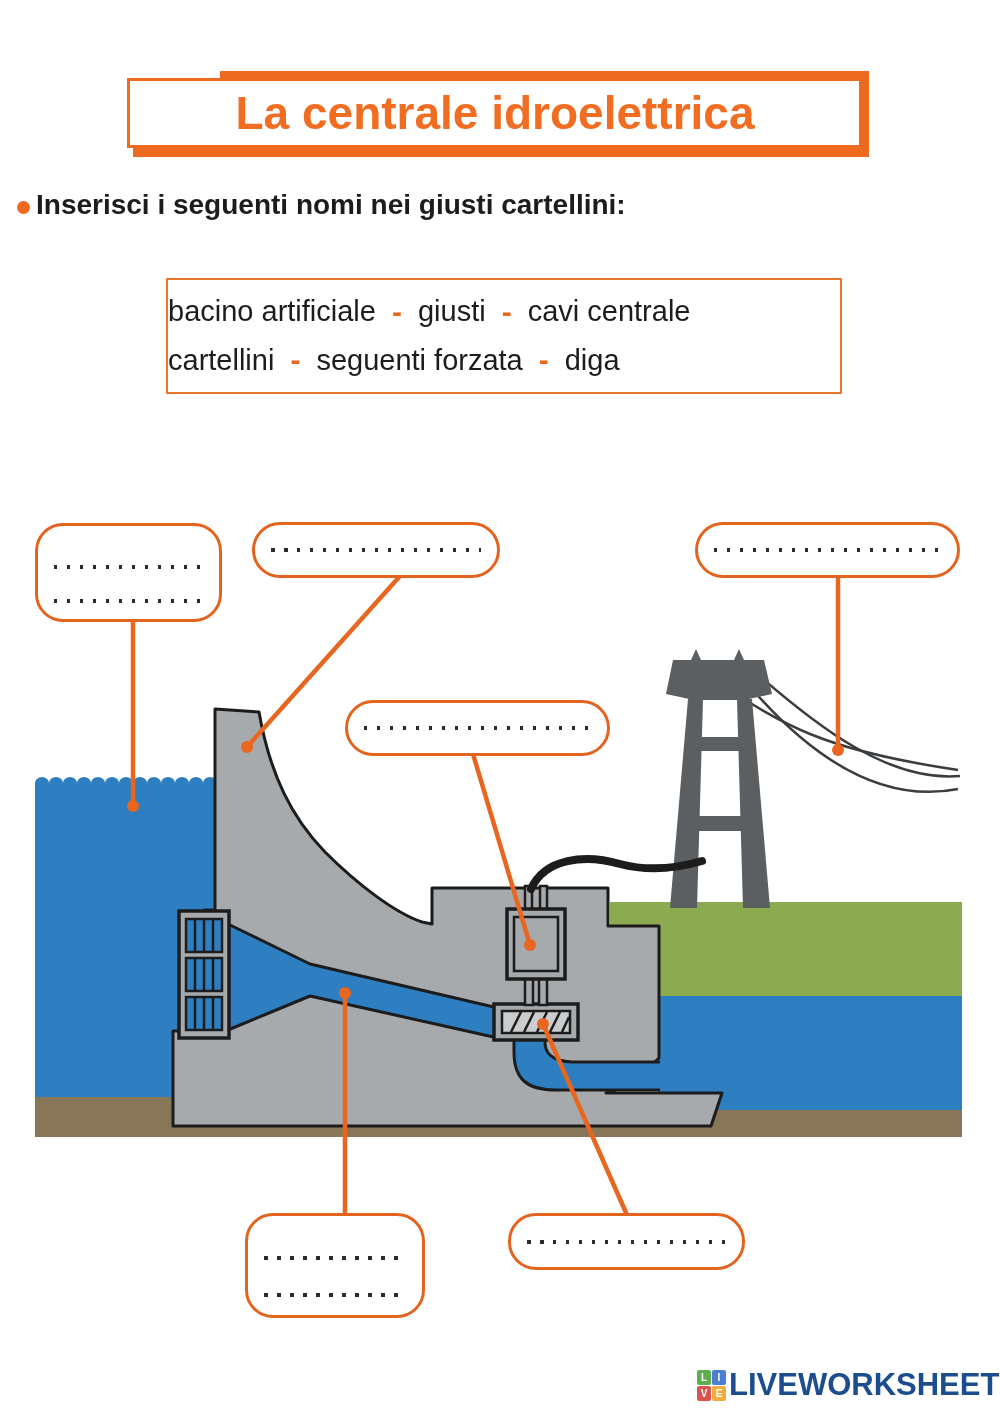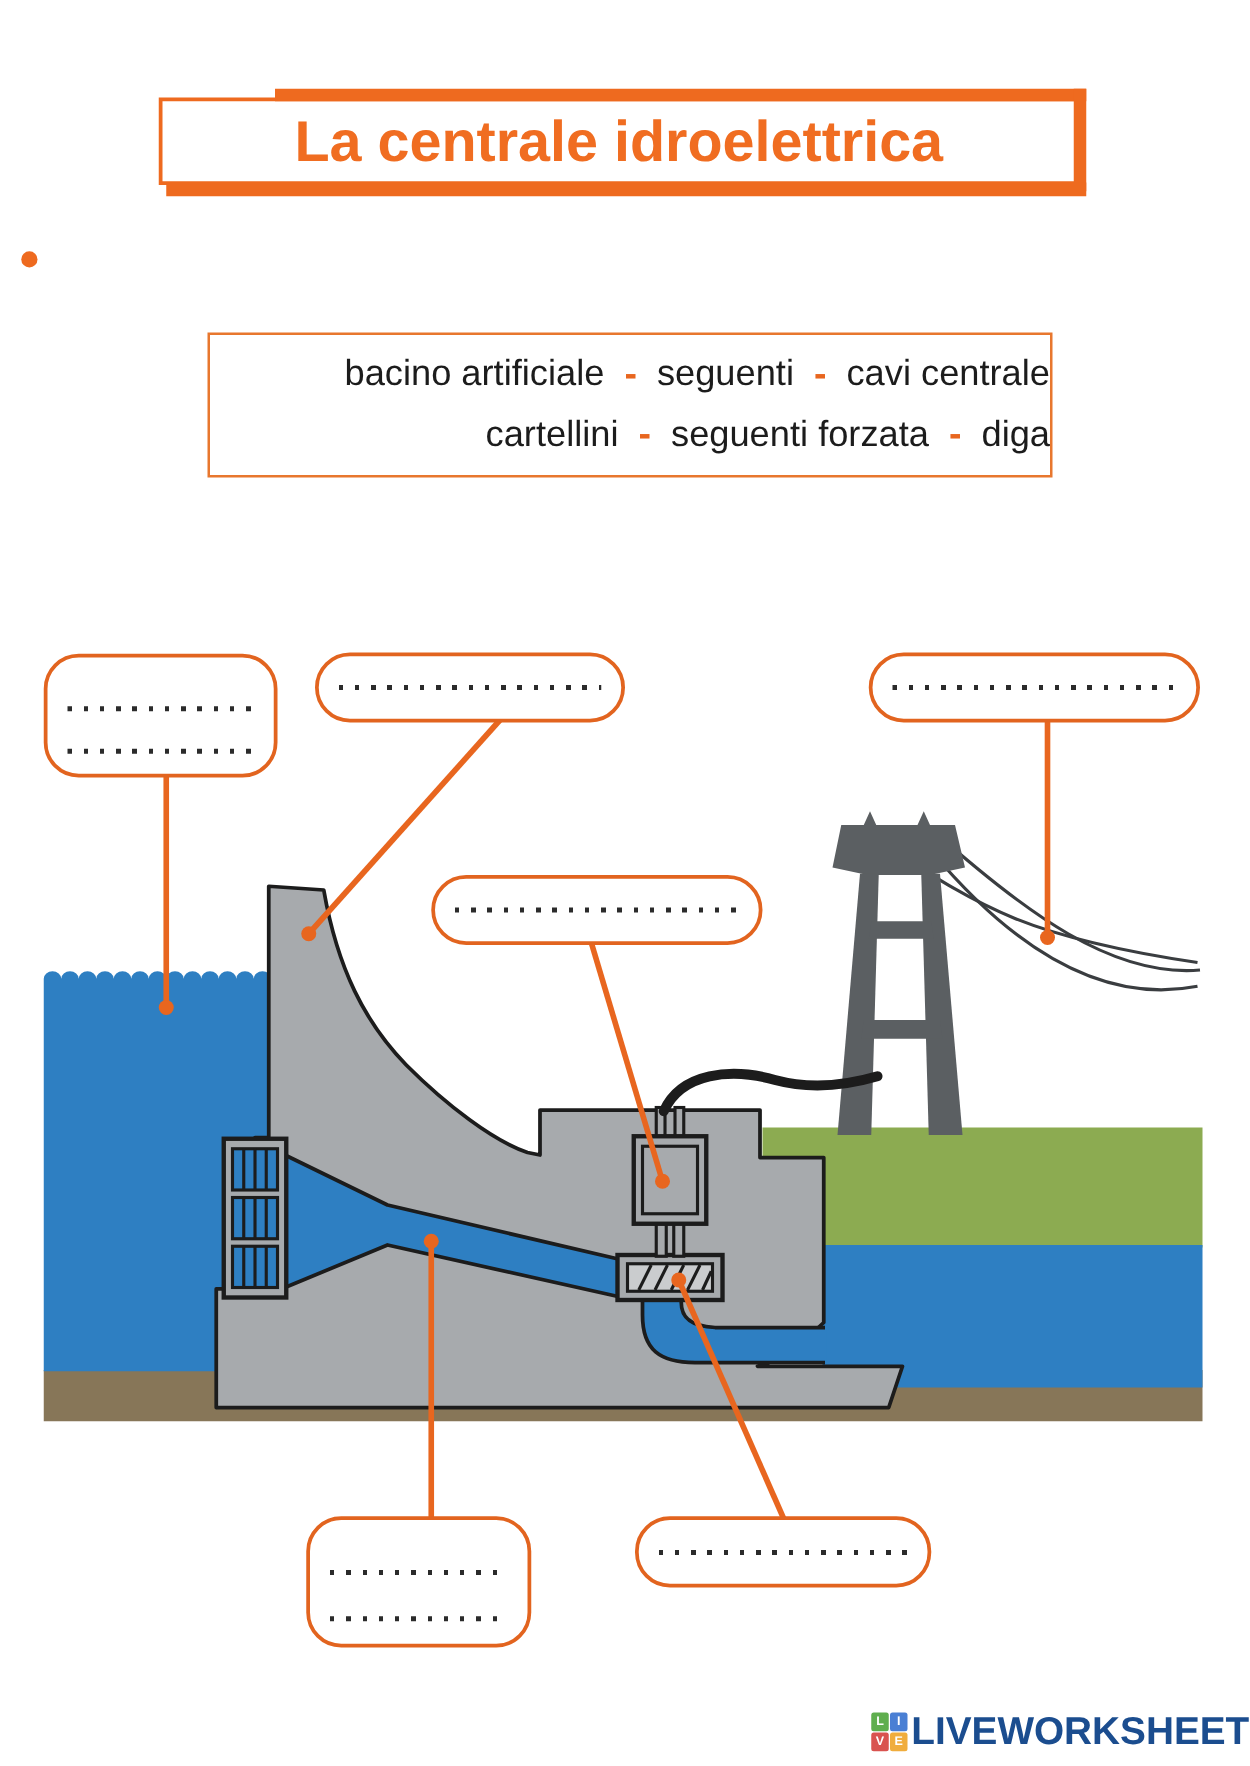--- a/index.html
+++ b/index.html
@@ -14,22 +14,22 @@
   }
   .title-box .bar-top{position:absolute;left:90px;top:-10px;right:-9px;height:10px;background:#ee6a1f;}
   .title-box .bar-right{position:absolute;right:-9px;top:-10px;width:10px;height:82px;background:#ee6a1f;}
   .title-box .bar-bottom{position:absolute;left:3px;bottom:-12px;right:-9px;height:11px;background:#ee6a1f;}
   .title-text{font-size:46px;font-weight:700;color:#f06d21;letter-spacing:0px;}
   
   .instruction{position:absolute;left:36px;top:189px;font-size:28px;font-weight:600;color:#1c1c1c;}
   .bullet{position:absolute;left:17px;top:201px;width:13px;height:13px;border-radius:50%;background:#ee6a1f;}
   
   .word-bank{
-    position:absolute;left:166px;top:266px;width:672px;height:112px;border:2.5px solid #e8772e;background:#fff;
-    display:flex;flex-direction:column;justify-content:space-evenly;align-items:flex-end;
+    position:absolute;left:166px;top:278px;width:672px;height:112px;border:2.5px solid #e8772e;background:#fff;
+    display:flex;flex-direction:column;justify-content:space-evenly;align-items:flex-start;
   }
   .wb-row{font-size:29px;font-weight:500;color:#1c1c1c;display:flex;align-items:center;}
   .wb-sep{color:#e8661f;font-weight:700;margin:0 16px;font-size:30px;}
   
   .callout{
     position:absolute;border:3.5px solid #e2641f;border-radius:28px;background:#fff;z-index:2;
     display:flex;flex-direction:column;justify-content:center;box-sizing:border-box;
   }
   .dots{
     height:4px;margin:0 16px;
@@ -151,26 +151,27 @@
   </svg>
 
   <div class="title-box">
     <div class="bar-top"></div>
     <div class="bar-right"></div>
     <div class="bar-bottom"></div>
     <span class="title-text">La centrale idroelettrica</span>
   </div>
 
   <div class="bullet"></div>
+  <div class="instruction">Inserisci i seguenti nomi nei giusti cartellini:</div>
 
   <div class="word-bank">
     <div class="wb-row">
       <span>bacino artificiale</span>
       <span class="wb-sep">-</span>
-      <span>seguenti</span>
+      <span>giusti</span>
       <span class="wb-sep">-</span>
       <span>cavi centrale</span>
     </div>
     <div class="wb-row">
       <span>cartellini</span>
       <span class="wb-sep">-</span>
       <span>seguenti forzata</span>
       <span class="wb-sep">-</span>
       <span>diga</span>
     </div>

